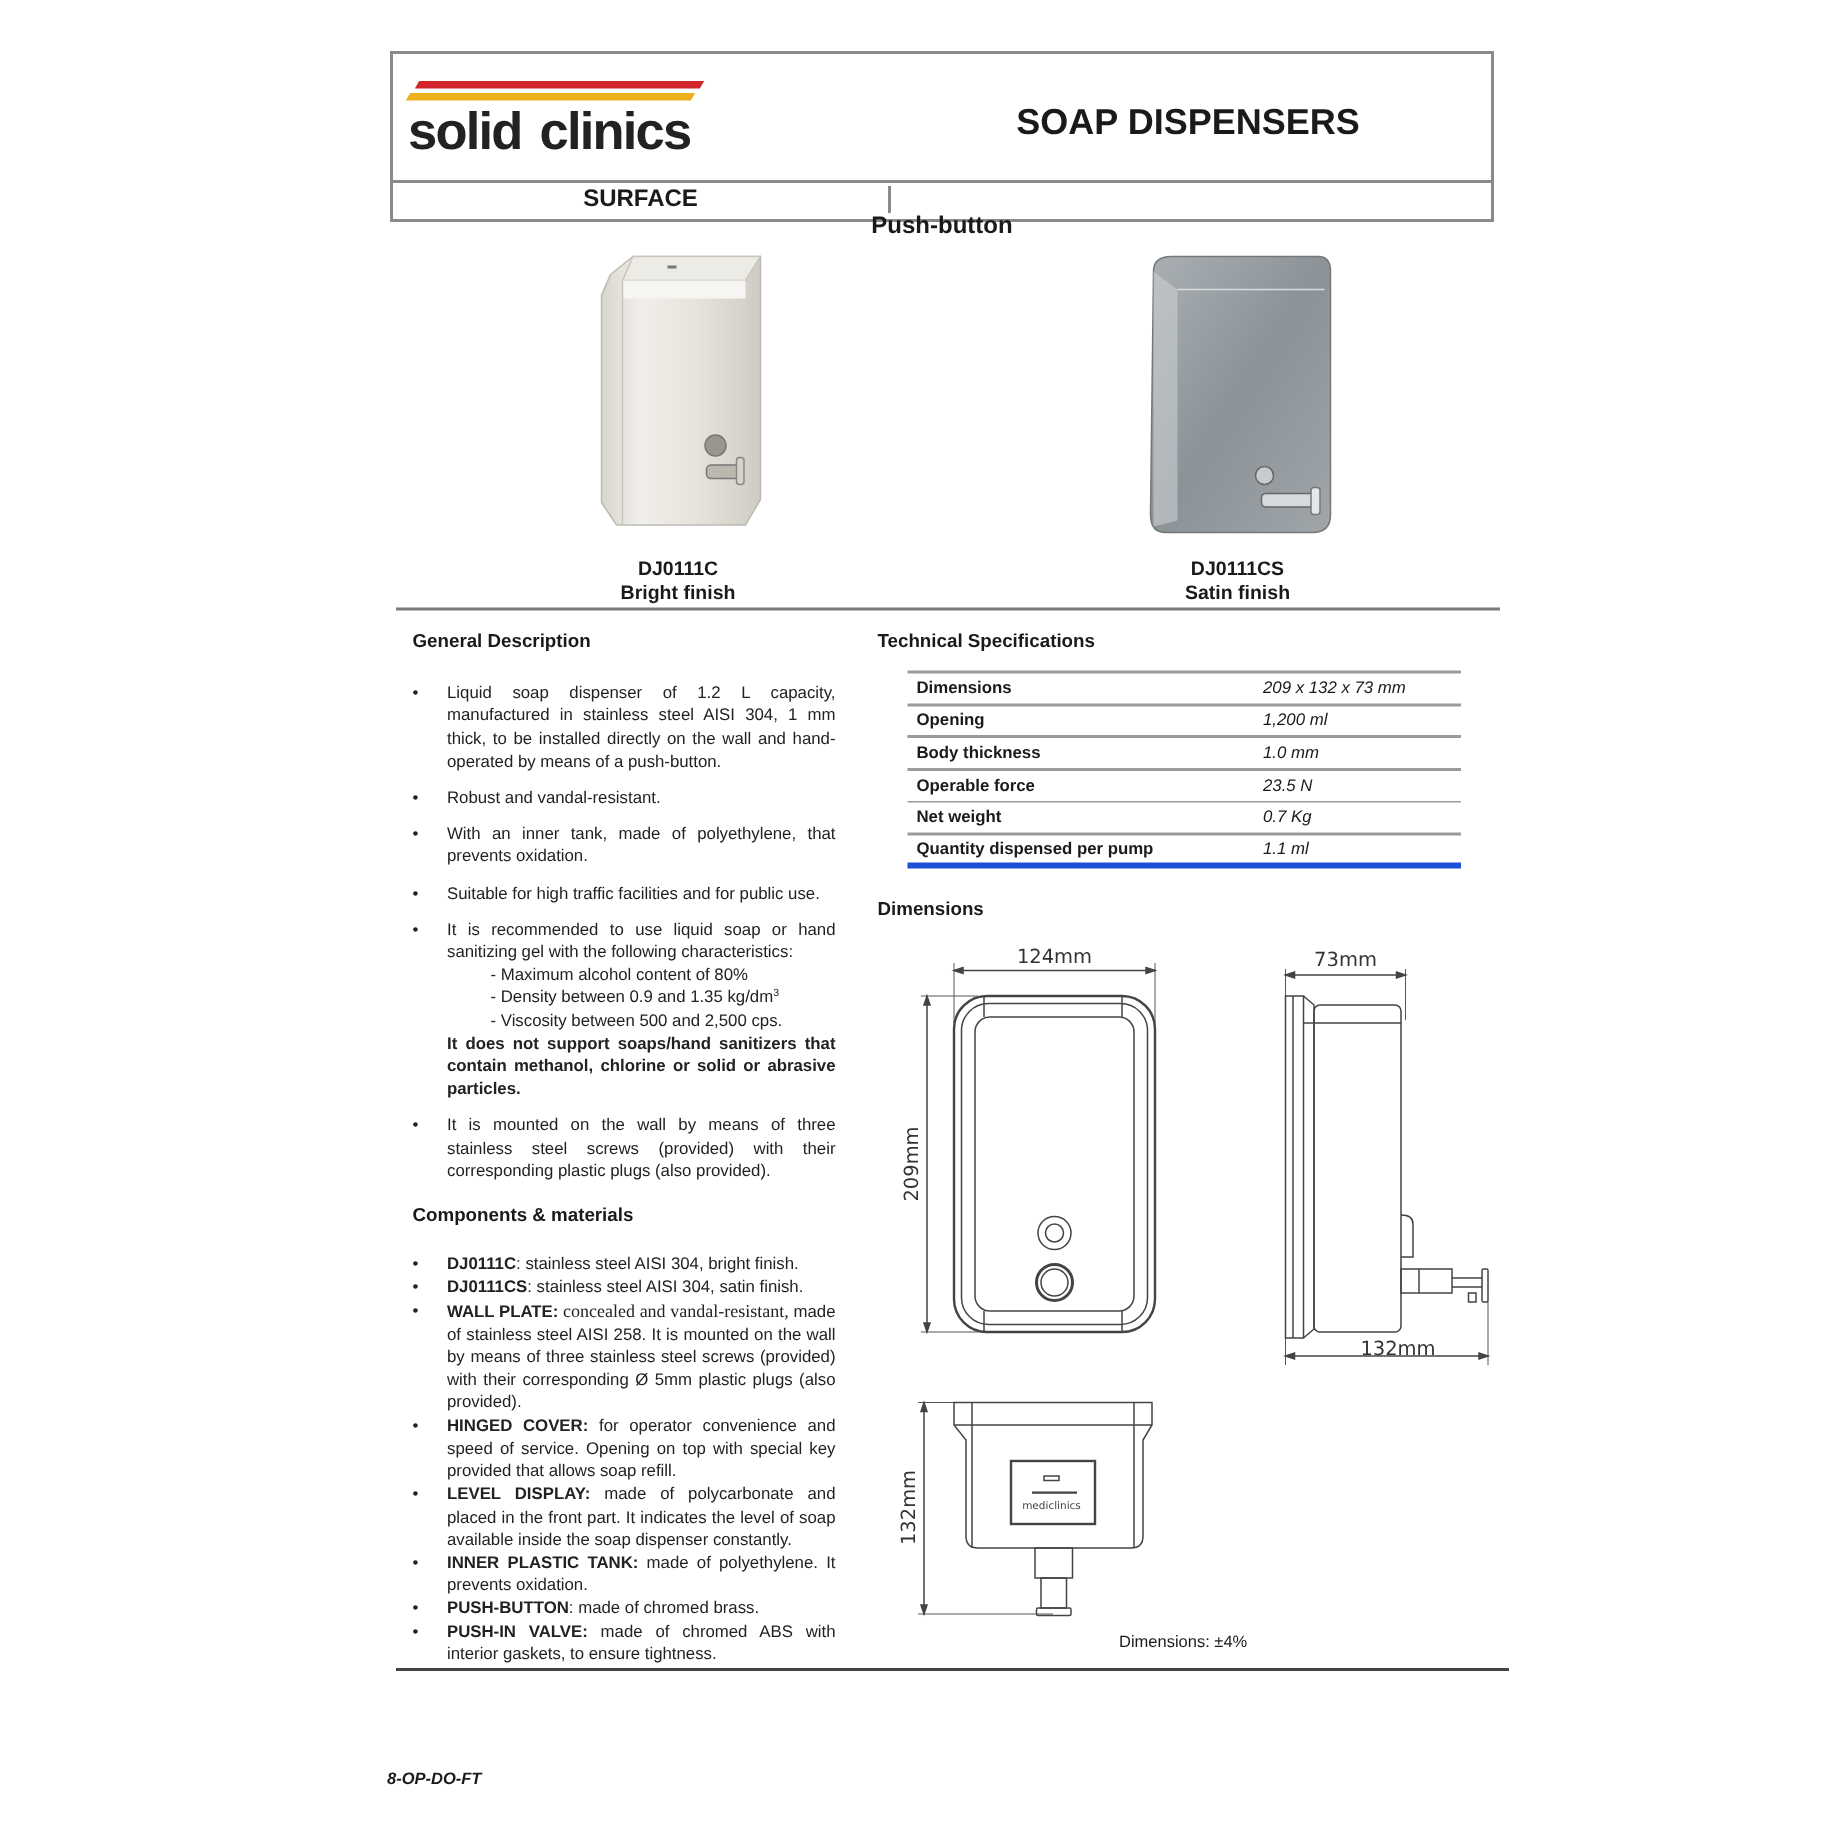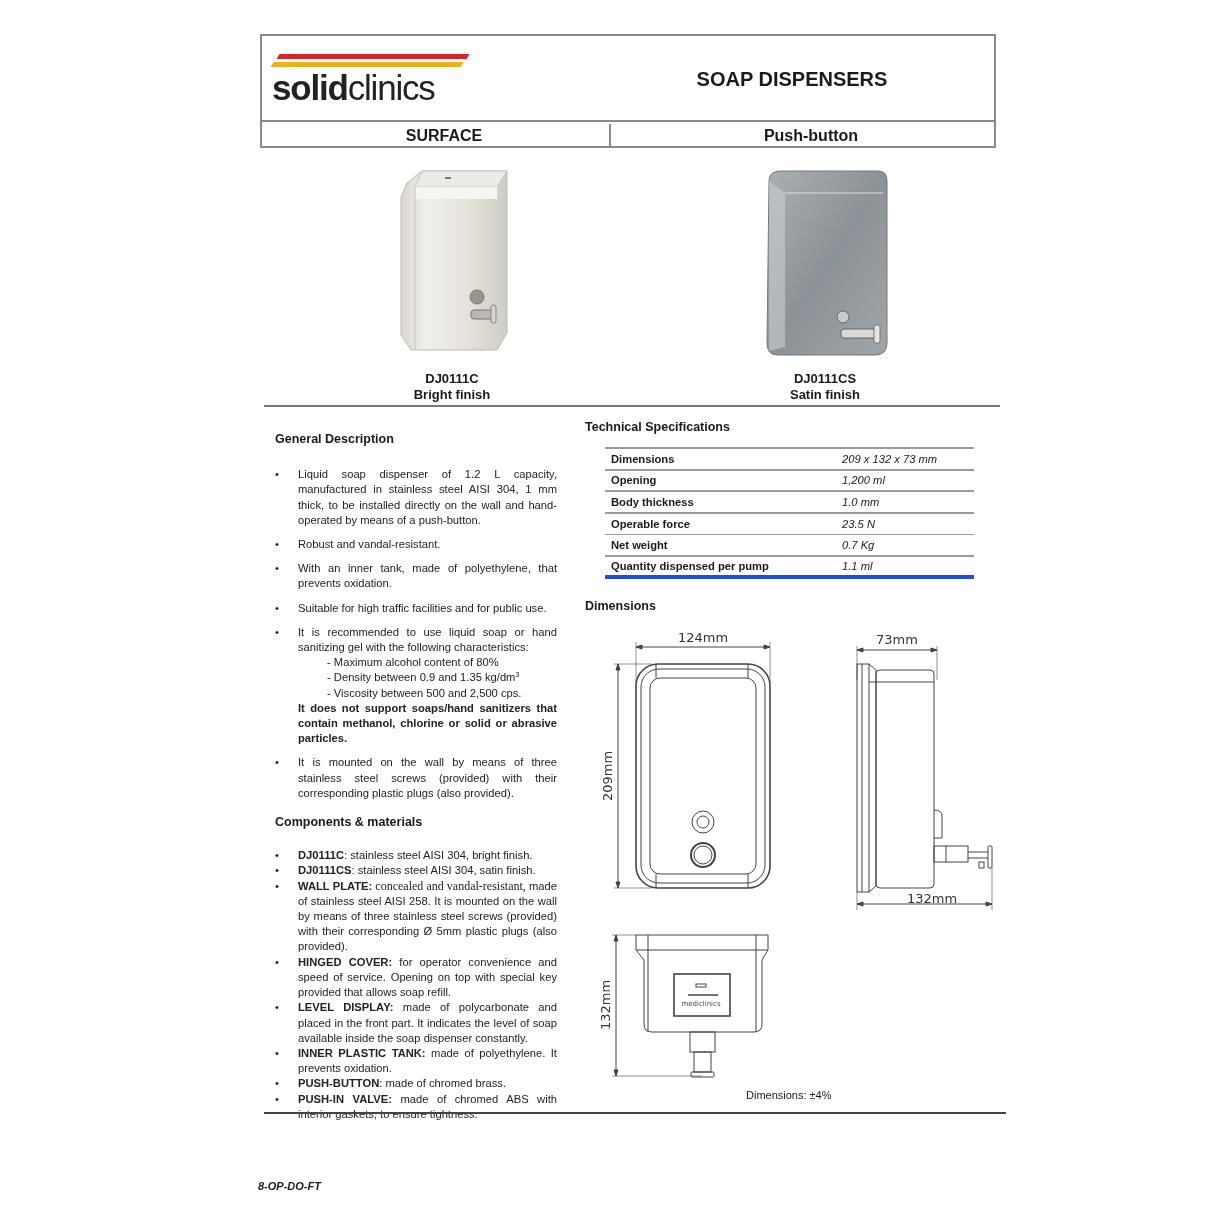--- a/index.html
+++ b/index.html
@@ -6,37 +6,37 @@
   html, body { width: 1214px; height: 1214px; background: #ffffff; overflow: hidden; }
   body { font-family: "Liberation Sans", sans-serif; color: #1a1a1a; position: relative; }
 
   .header-box { position: absolute; left: 260px; top: 34px; width: 736px; height: 114px; border: 2px solid #8a8a8a; }
   .header-top { position: absolute; left: 0; top: 0; width: 100%; height: 86px; border-bottom: 2px solid #8a8a8a; }
   .logo { position: absolute; left: 8px; top: 14px; width: 200px; height: 62px; }
   .logo-bar-red { position: absolute; left: 8px; top: 4px; width: 190px; height: 5px; background: #d3262c; transform: skewX(-30deg); }
   .logo-bar-yellow { position: absolute; left: 2px; top: 12px; width: 190px; height: 5px; background: #eab11c; transform: skewX(-30deg); }
   .logo-text { position: absolute; left: 2px; top: 18px; font-size: 35px; letter-spacing: -1.2px; color: #222; }
   .logo-text b { font-weight: bold; }
-  .logo-text span { font-weight: normal; }
-  .doc-title { position: absolute; left: 400px; top: 32px; width: 260px; text-align: center; font-weight: bold; font-size: 20px; color: #1a1a1a; }
-  .header-bottom { position: absolute; left: 17px; top: 88px; width: 100%; height: 24px; display: flex; }
+  .logo-text span { font-weight: bold; margin-left: 12px; }
+  .doc-title { position: absolute; left: 400px; top: 32px; width: 260px; text-align: center; font-weight: bold; font-size: 24px; color: #1a1a1a; }
+  .header-bottom { position: absolute; left: 0; top: 88px; width: 100%; height: 24px; display: flex; flex-direction: column; }
   .header-cell { height: 100%; display: flex; align-items: center; justify-content: center; font-weight: bold; font-size: 16px; }
   .header-cell.left { width: 332px; border-right: 2px solid #8a8a8a; }
   .header-cell.right { flex: 1; }
 
   .product { position: absolute; text-align: center; font-weight: bold; font-size: 13px; line-height: 16px; }
   .product.p1 { left: 372px; top: 165px; width: 160px; }
   .product.p2 { left: 740px; top: 165px; width: 170px; }
   .prod-img { display: block; margin: 0 auto 6px auto; }
 
   .hr { position: absolute; left: 264px; height: 2px; background: #7a7a7a; }
   .hr.top { top: 405px; width: 736px; }
   .hr.bottom { top: 1112px; width: 742px; height: 2px; background: #444; }
 
-  .left-col { position: absolute; left: 275px; top: 420px; width: 282px; font-size: 11.2px; line-height: 15.2px; color: #222; margin-top: 12px; }
+  .left-col { position: absolute; left: 275px; top: 420px; width: 282px; font-size: 11.2px; line-height: 15.2px; color: #222; }
   .section-title { font-weight: bold; font-size: 12.5px; color: #1a1a1a; }
   .bullets { list-style: none; margin-top: 20px; }
   .bullets li { position: relative; padding-left: 23px; text-align: justify; margin-bottom: 9px; }
   .bullets li::before { content: "•"; position: absolute; left: 0; top: 0; }
   .bullets.tight li { margin-bottom: 0; }
   .sub { padding-left: 29px; display: block; }
   .strong { font-weight: bold; }
   .comp-title { margin-top: 14px; }
   .comp-list { margin-top: 18px; }
   sup { font-size: 7px; vertical-align: top; line-height: 9px; }

